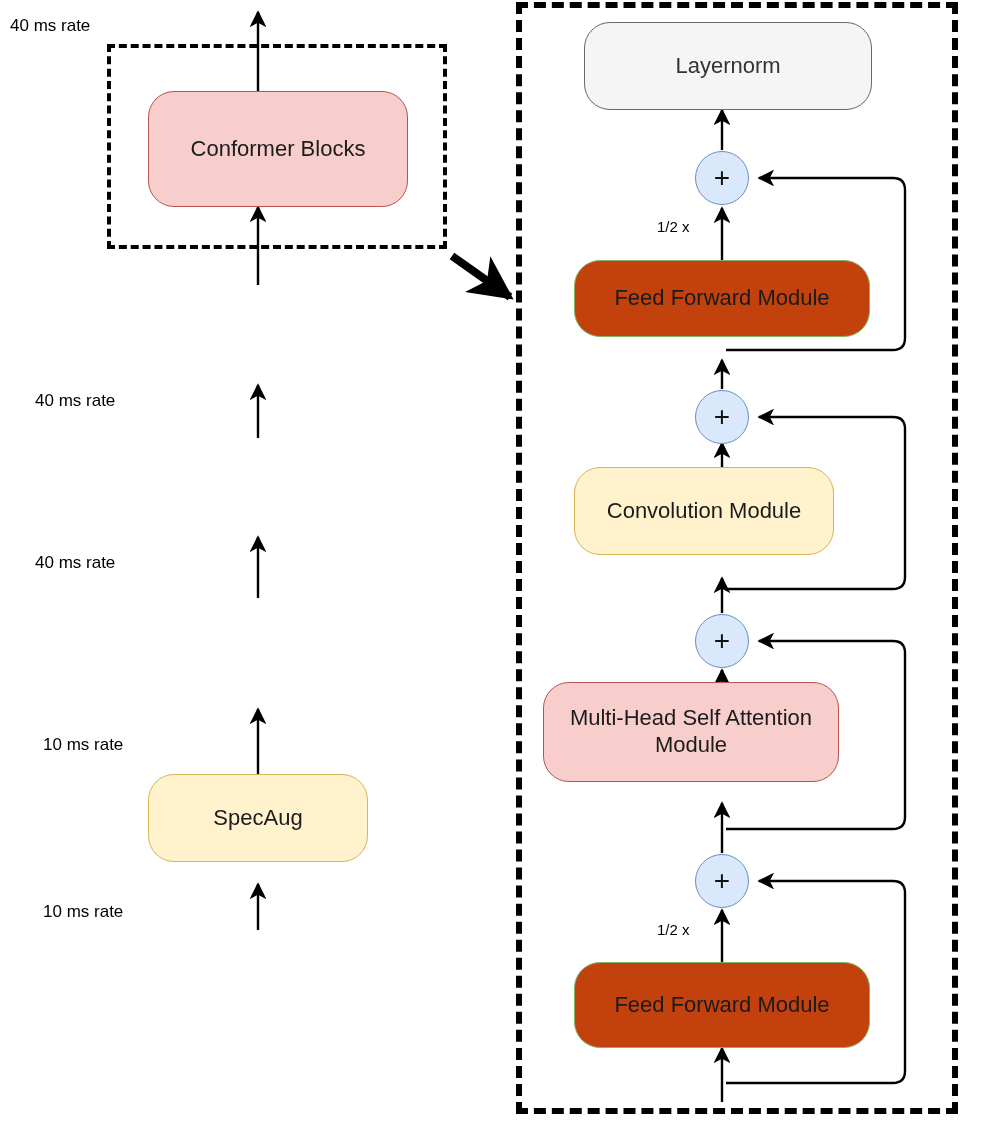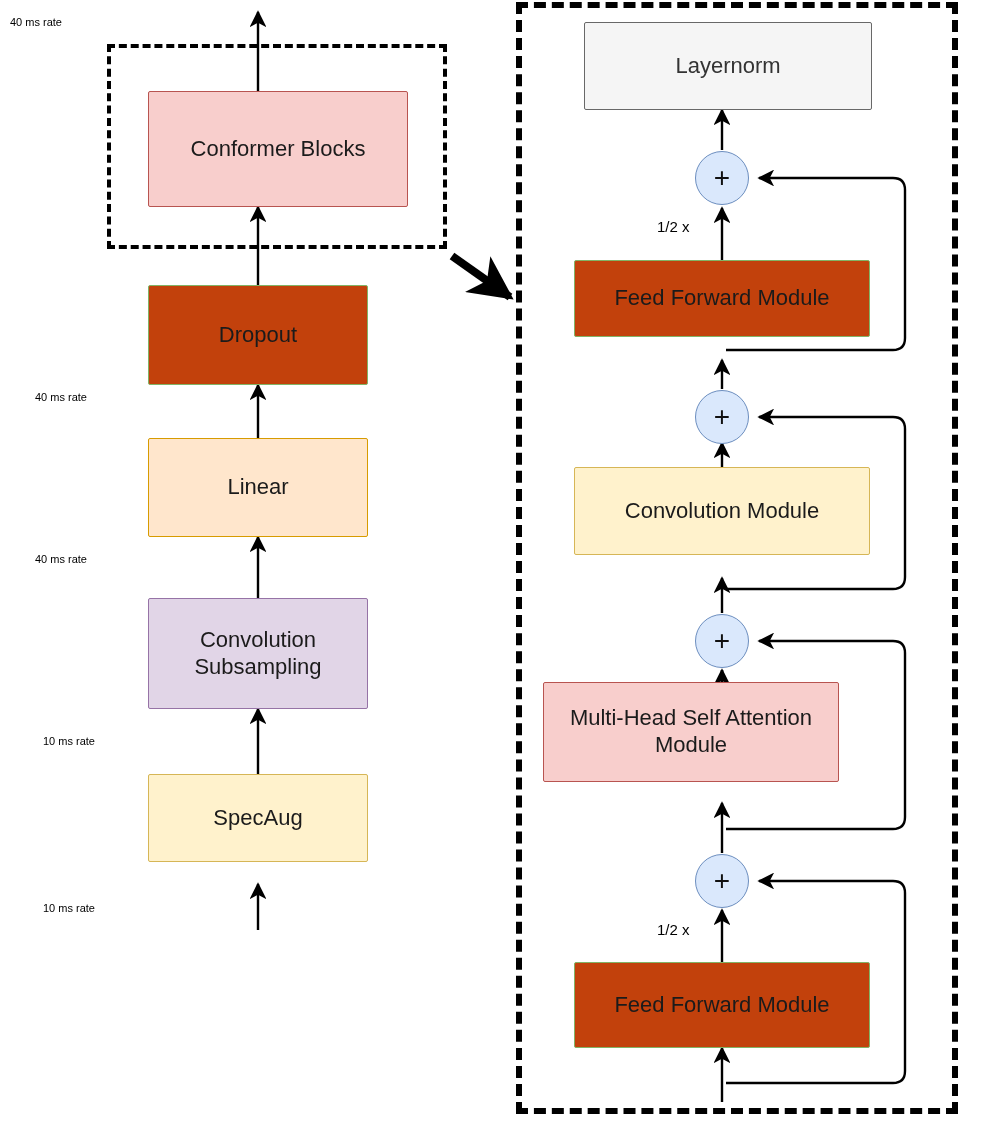--- a/index.html
+++ b/index.html
@@ -24,21 +24,21 @@
     height: 1130px;
     overflow: visible;
   }
   .node {
     position: absolute;
     box-sizing: border-box;
     display: flex;
     align-items: center;
     justify-content: center;
     text-align: center;
-    border-radius: 2px;
+    border-radius: 26px;
     border-width: 1.6px;
     border-style: solid;
     line-height: 1.22;
     color: #1b1b1b;
     font-size: 22px;
     white-space: pre-line;
     user-select: none;
   }
   .node.gray   { background:#f5f5f5; border-color:#686868; color:#333333; }
   .node.pink   { background:#f8cecc; border-color:#b85450; }
@@ -58,21 +58,21 @@
     display: flex;
     align-items: center;
     justify-content: center;
     font-size: 28px;
     color: #111111;
     user-select: none;
   }
 
   .caption {
     position: absolute;
-    font-size: 11px;
+    font-size: 17px;
     color: #000000;
     white-space: nowrap;
     user-select: none;
   }
   .caption.big { font-size: 15px; }
 
   .dashbox {
     position: absolute;
     box-sizing: border-box;
     border: 4px dashed #000000;
@@ -163,34 +163,30 @@
   <div class="caption" style="left:35px; top:553px;">40 ms rate</div>
 
   <div class="caption" style="left:43px; top:735px;">10 ms rate</div>
 
   <div class="caption" style="left:43px; top:902px;">10 ms rate</div>
 
   <div class="caption big" style="left:382px; top:133px;">x N</div>
 
   <div class="node pink" style="left:148px; top:91px; width:260px; height:116px;">Conformer Blocks</div>
 
-  <div class="node green" style="left:148px; top:285px; width:220px; height:100px;">Dropout</div>
-
-  <div class="node orange" style="left:148px; top:438px; width:220px; height:99px;">Linear</div>
-
-  <div class="node purple" style="left:148px; top:598px; width:220px; height:111px;">Convolution
-Subsampling</div>
+
+
 
   <div class="node yellow" style="left:148px; top:774px; width:220px; height:88px;">SpecAug</div>
 
   <div class="node gray" style="left:584px; top:22px; width:288px; height:88px;">Layernorm</div>
 
   <div class="node green" style="left:574px; top:260px; width:296px; height:77px;">Feed Forward Module</div>
 
-  <div class="node yellow" style="left:574px; top:467px; width:296px; height:88px;">Convolution Module</div>
+  <div class="node yellow" style="left:574px; top:467px; width:260px; height:88px;">Convolution Module</div>
 
   <div class="node pink" style="left:543px; top:682px; width:296px; height:100px;">Multi-Head Self Attention
 Module</div>
 
   <div class="node green" style="left:574px; top:962px; width:296px; height:86px;">Feed Forward Module</div>
 
   <div class="plus" style="left:695px; top:151px;">+</div>
 
   <div class="plus" style="left:695px; top:390px;">+</div>
 

